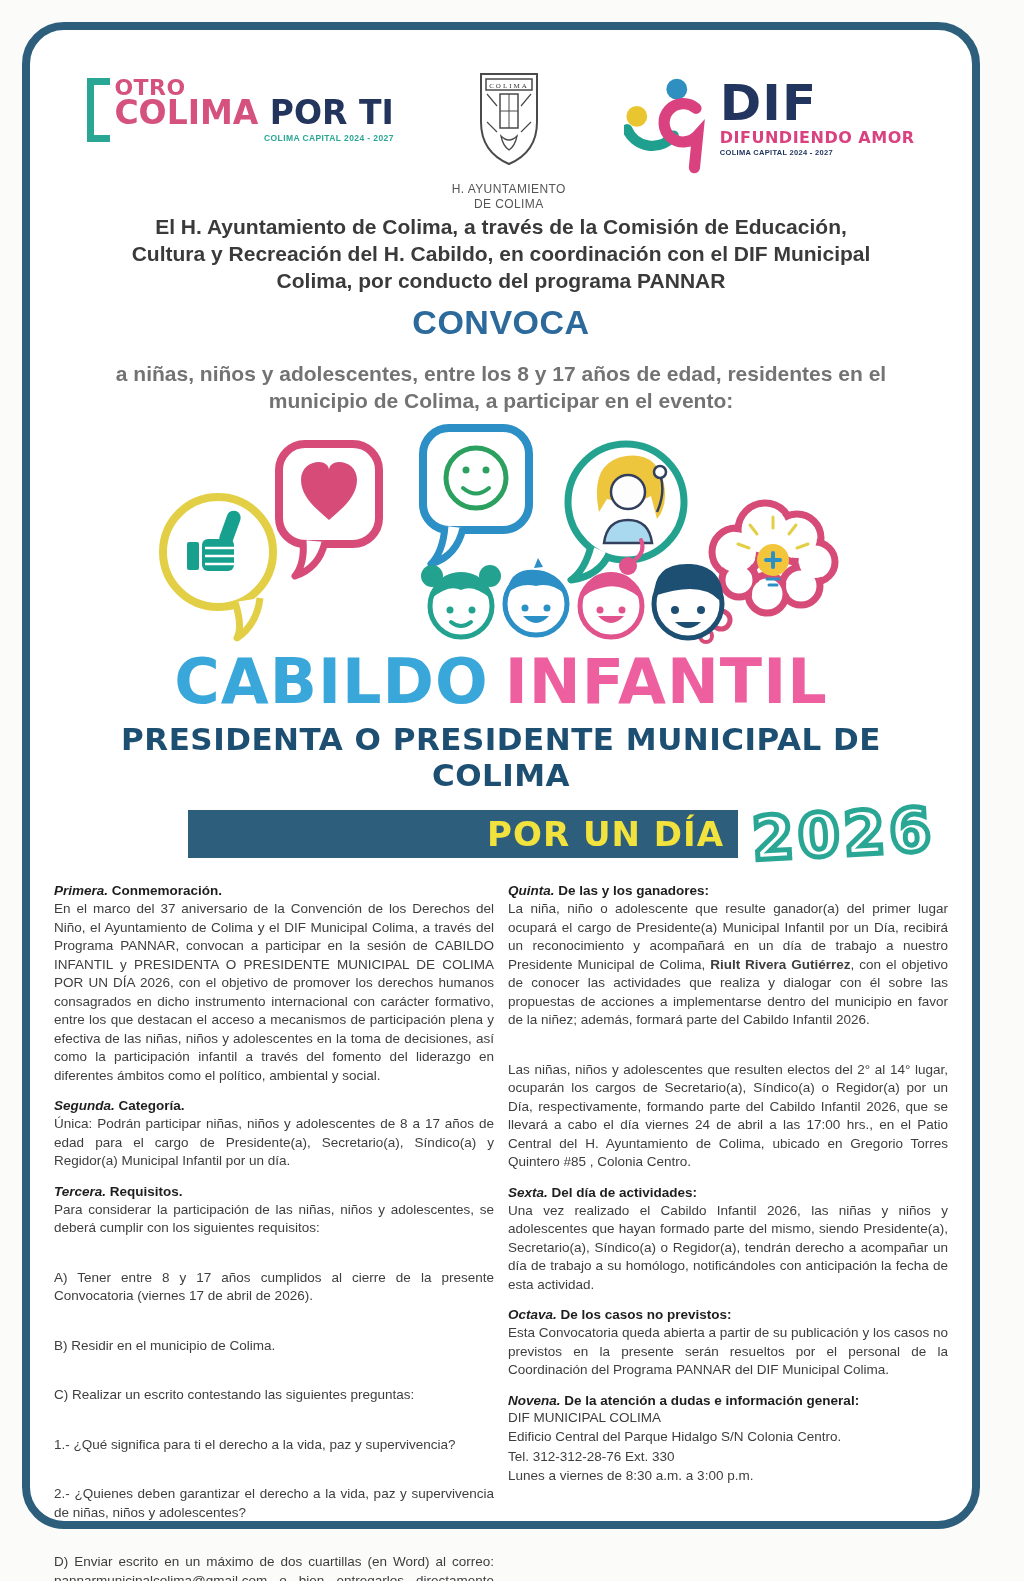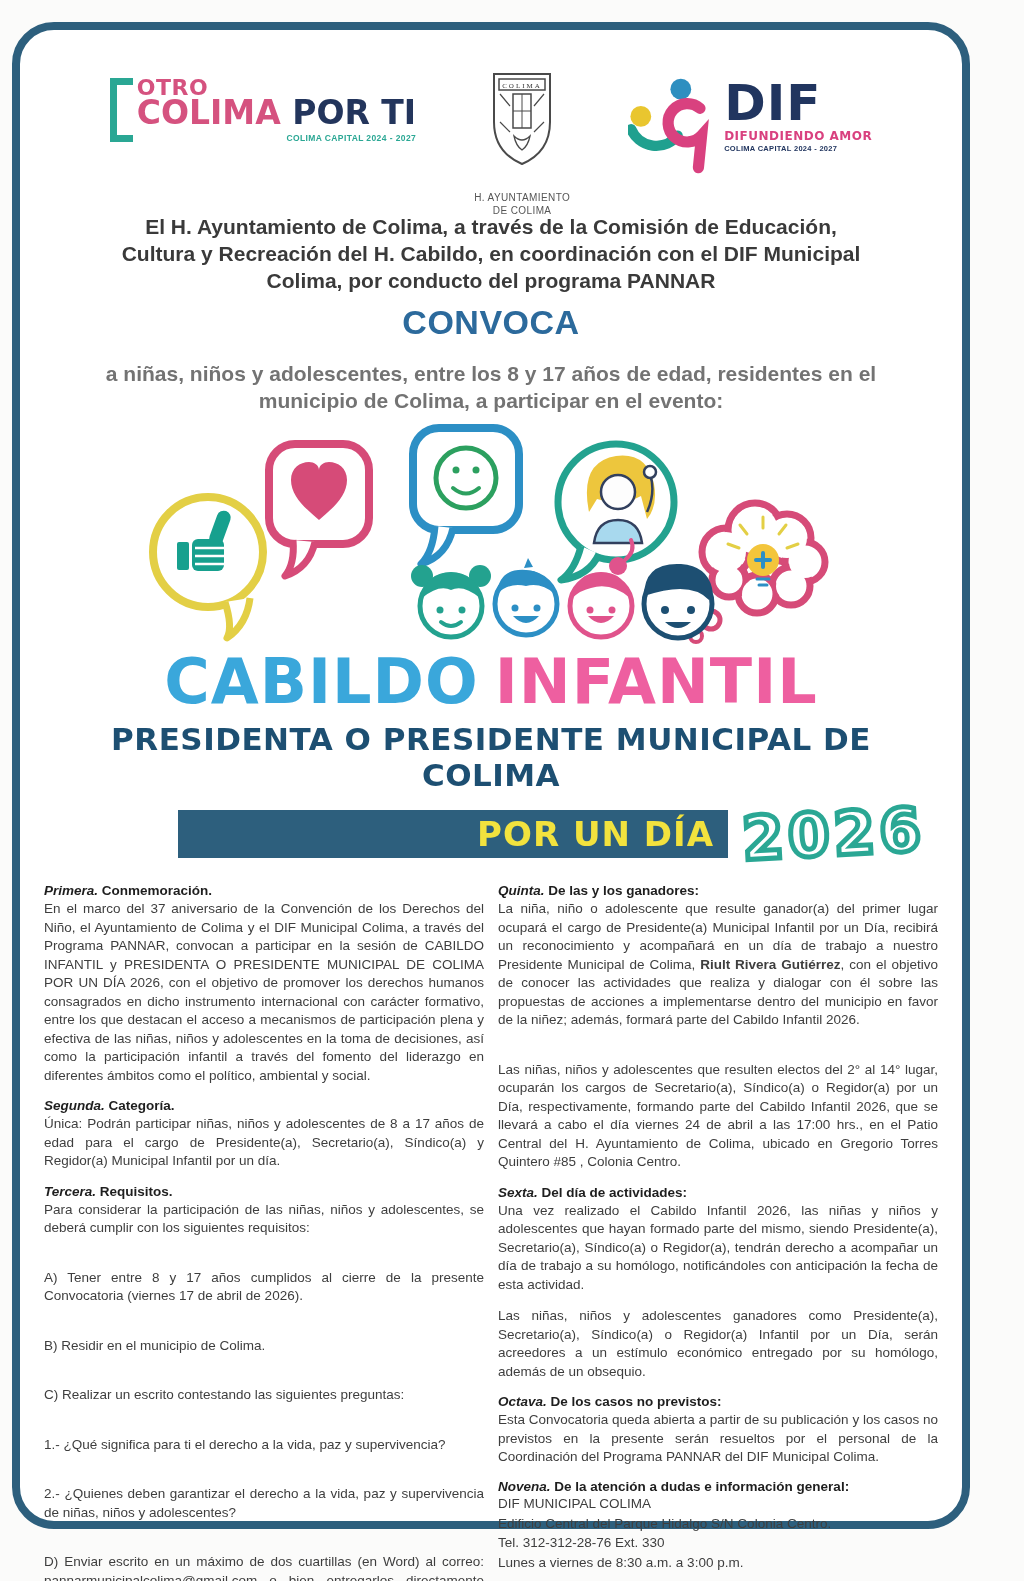--- a/index.html
+++ b/index.html
@@ -1,33 +1,33 @@
 <!DOCTYPE html>
 <html><head>
 <meta charset="utf-8">
 <style>
   html,body{margin:0;padding:0;}
   body{width:1024px;height:1581px;background:#fbfbfa;font-family:"Liberation Sans",sans-serif;position:relative;overflow:hidden;}
-  .poster{position:absolute;left:12px;top:22px;width:958px;height:1507px;background:#ffffff;
+  .poster{position:absolute;left:22px;top:22px;width:958px;height:1507px;background:#ffffff;
           border:8px solid #2d5f7d;border-radius:42px;box-sizing:border-box;padding:40px 24px 0 24px;}
   
   .logo-row{display:flex;justify-content:center;align-items:flex-start;gap:58px;height:128px;}
   .otro-logo{display:flex;align-items:stretch;margin-top:8px;}
   .bracket{width:16px;border-left:7px solid #2aa794;border-top:7px solid #2aa794;border-bottom:7px solid #2aa794;margin-right:4px;}
   .otro-txt{line-height:0.92;}
   .otro-l1{font-family:"DejaVu Sans",sans-serif;font-weight:800;font-size:22px;color:#d5527f;letter-spacing:0.5px;}
   .otro-l2{font-family:"DejaVu Sans",sans-serif;font-weight:800;font-size:33px;color:#d5527f;letter-spacing:0;text-align:center;}
   .otro-l2 .navy{color:#23355c;}
   .otro-cap{font-size:8.5px;font-weight:bold;color:#2aa794;text-align:right;margin-top:6px;letter-spacing:0.4px;}
   .shield-block{text-align:center;margin-top:0;}
-  .shield-cap{font-size:10px;color:#555;letter-spacing:0.4px;line-height:1.25;margin-top:18px;}
+  .shield-cap{font-size:12px;color:#555;letter-spacing:0.4px;line-height:1.25;margin-top:8px;}
   .dif-logo{display:flex;align-items:flex-start;gap:8px;margin-top:8px;}
   .dif-txt{line-height:1;}
   .dif-name{font-family:"DejaVu Sans",sans-serif;font-weight:800;font-size:50px;color:#21355f;letter-spacing:1px;}
-  .dif-tag{font-family:"DejaVu Sans",sans-serif;font-weight:800;font-size:12px;color:#d9417f;letter-spacing:0.5px;margin-top:2px;}
+  .dif-tag{font-family:"DejaVu Sans",sans-serif;font-weight:800;font-size:16px;color:#d9417f;letter-spacing:0.5px;margin-top:2px;}
   .dif-cap{font-size:7.5px;font-weight:bold;color:#21355f;margin-top:3px;letter-spacing:0.3px;}
   
   .intro{width:760px;margin:16px auto 0;text-align:center;font-weight:bold;font-size:21px;line-height:1.28;color:#3a3a3a;
          font-family:"Liberation Sans",sans-serif;}
   .convoca{text-align:center;font-weight:800;font-size:34px;color:#2c6a9c;margin-top:8px;font-family:"Liberation Sans",sans-serif;letter-spacing:0.5px;}
   .audience{width:800px;margin:19px auto 0;text-align:center;font-weight:bold;font-size:21px;line-height:1.28;color:#737373;}
   
   .illus{display:block;margin:8px auto 0;}
   
   .big-title{text-align:center;font-family:"DejaVu Sans",sans-serif;font-weight:800;font-size:62px;line-height:1;letter-spacing:1px;margin-top:-6px;}
@@ -257,21 +257,20 @@
         <p class="body"><span>La niña, niño o adolescente que resulte ganador(a) del primer lugar ocupará el cargo de Presidente(a) Municipal Infantil por un Día, recibirá un reconocimiento y acompañará en un día de trabajo a nuestro Presidente Municipal de Colima, </span><strong>Riult Rivera Gutiérrez</strong><span>, con el objetivo de conocer las actividades que realiza y dialogar con él sobre las propuestas de acciones a implementarse dentro del municipio en favor de la niñez; además, formará parte del Cabildo Infantil 2026.</span></p>
         <p class="body">Las niñas, niños y adolescentes que resulten electos del 2° al 14° lugar, ocuparán los cargos de Secretario(a), Síndico(a) o Regidor(a) por un Día, respectivamente, formando parte del Cabildo Infantil 2026, que se llevará a cabo el día viernes 24 de abril a las 17:00 hrs., en el Patio Central del H. Ayuntamiento de Colima, ubicado en Gregorio Torres Quintero #85 , Colonia Centro.</p>
       </div>
 
       <div class="section">
         <div class="sec-head"><span class="sec-label">Sexta.</span> <span class="sec-title">Del día de actividades:</span></div>
         <p class="body">Una vez realizado el Cabildo Infantil 2026, las niñas y niños y adolescentes que hayan formado parte del mismo, siendo Presidente(a), Secretario(a), Síndico(a) o Regidor(a), tendrán derecho a acompañar un día de trabajo a su homólogo, notificándoles con anticipación la fecha de esta actividad.</p>
       </div>
 
       <div class="section">
-        <p class="body">Las niñas, niños y adolescentes ganadores como Presidente(a), Secretario(a), Síndico(a) o Regidor(a) Infantil por un Día, serán acreedores a un estímulo económico entregado por su homólogo, además de un obsequio.</p>
       </div>
 
       <div class="section">
         <div class="sec-head"><span class="sec-label">Octava.</span> <span class="sec-title">De los casos no previstos:</span></div>
         <p class="body">Esta Convocatoria queda abierta a partir de su publicación y los casos no previstos en la presente serán resueltos por el personal de la Coordinación del Programa PANNAR del DIF Municipal Colima.</p>
       </div>
 
       <div class="section novena">
         <div class="sec-head"><span class="sec-label">Novena.</span> <span class="sec-title">De la atención a dudas e información general:</span></div>
         <div class="body">DIF MUNICIPAL COLIMA</div>

